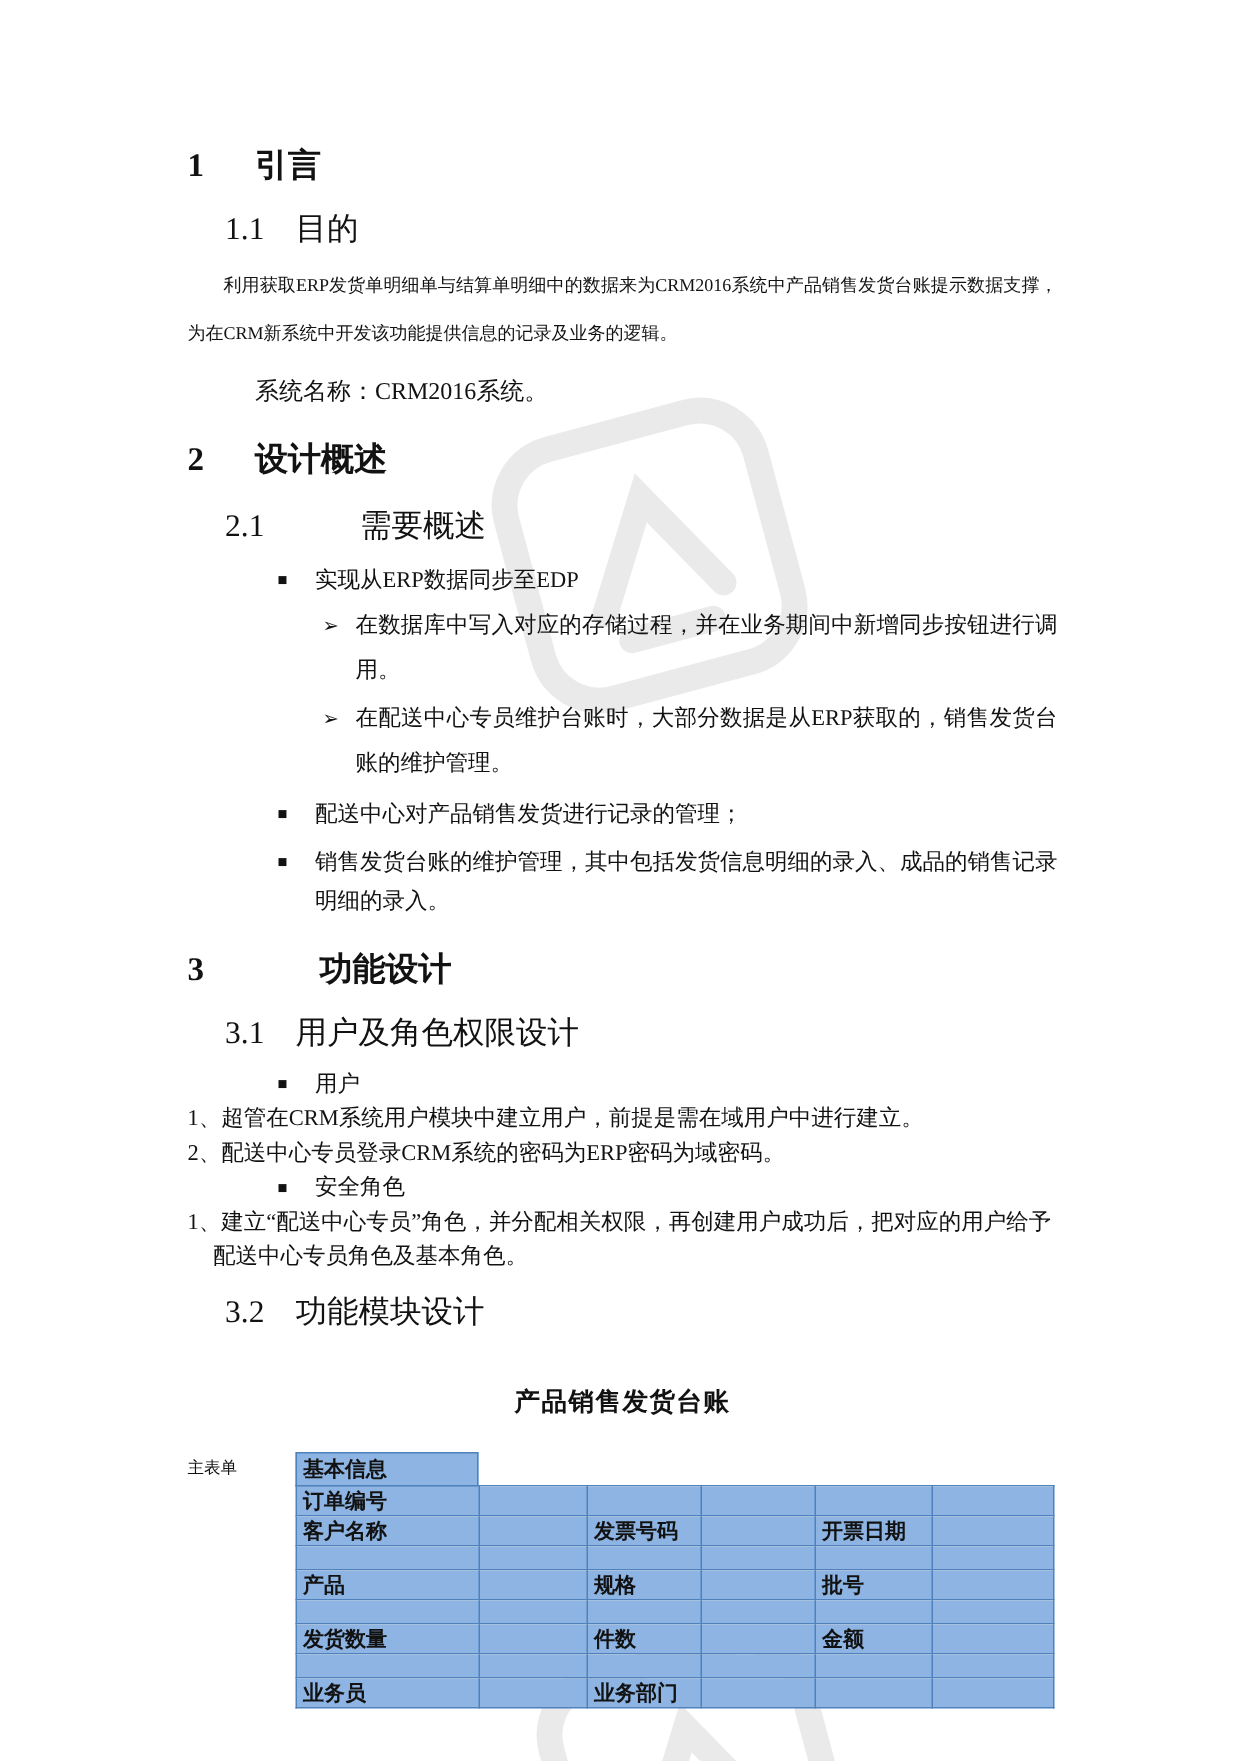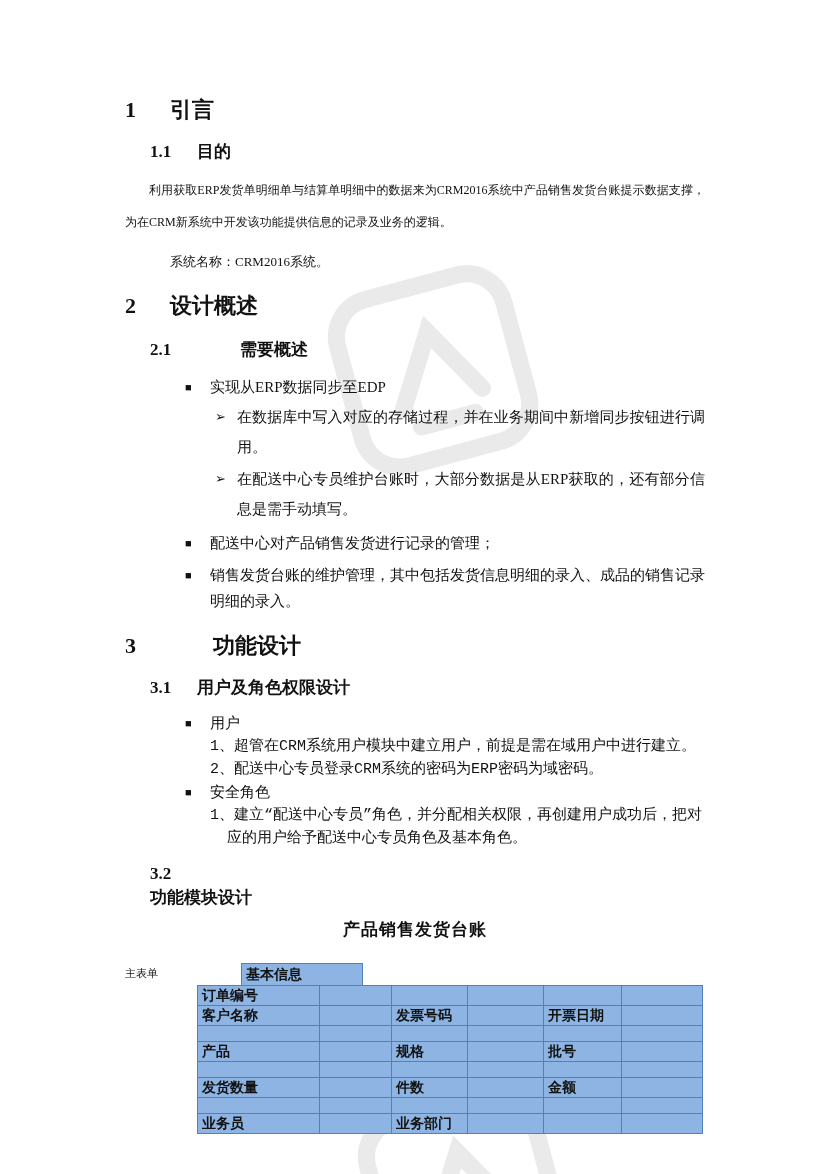--- a/index.html
+++ b/index.html
@@ -27,34 +27,34 @@
   .content{
     position:relative;z-index:1;
     padding:96px 125px 0 125px;
   }
   .h1{
     display:flex;align-items:baseline;
     font-weight:bold;font-size:22px;line-height:28px;margin:0;
   }
   .h1 .num{display:inline-block;min-width:45px;}
   .h2{
-    display:flex;align-items:flex-start;
-    font-weight:bold;font-size:17px;line-height:24px;
+    display:flex;align-items:flex-end;
+    font-weight:normal;font-size:21px;line-height:24px;
     margin:0 0 0 25px;
   }
   .h2 .num{display:inline-block;min-width:47px;}
   .mt16{margin-top:16px;} .mt18{margin-top:18px;gap:43px;} .mt14{margin-top:14px;}
-  .mt12{margin-top:12px;flex-direction:column;}
+  .mt12{margin-top:12px;}
   .para{
     font-size:12px;line-height:32px;
     text-align:justify;text-indent:2em;
     margin:10px 0 0 0;
   }
   .para-plain{
-    font-size:13px;line-height:28px;
+    font-size:16px;line-height:28px;
     margin:10px 0 0 0;padding-left:45px;
   }
   .blist{margin:12px 0 0 0;}
   .bitem{
     display:flex;margin-left:60px;margin-top:6px;
     font-size:15px;line-height:26px;
   }
   .bitem .sq{
     width:25px;flex:0 0 25px;font-size:11px;line-height:26px;
   }
@@ -62,42 +62,41 @@
   .sublist{margin:2px 0 0 0;}
   .sitem{
     display:flex;margin-left:90px;margin-top:2px;
     font-size:15px;line-height:30px;
   }
   .sitem .arr{width:22px;flex:0 0 22px;font-size:13px;line-height:30px;}
   .sitem .stxt{flex:1;text-align:justify;}
   .tight{line-height:23px;}
   .tight .sq{line-height:23px;}
   .numline{
-    margin-left:85px;font-size:15px;line-height:23px;
-    padding-left:17px;text-indent:-17px;font-family:Liberation Mono, monospace;
+    font-size:15px;line-height:23px;
+    padding-left:17px;text-indent:-17px;
   }
   .module-title{
     text-align:center;font-weight:bold;font-size:17px;
-    margin-top:8px;letter-spacing:1px;
+    margin-top:37px;letter-spacing:1px;
   }
   .form-section{
     display:flex;align-items:flex-start;margin-top:22px;
   }
   .form-label{
     flex:0 0 72px;font-size:11px;padding-top:3px;
   }
   .tbl-wrap{flex:0 0 auto;}
   .tbl-header{
     width:122px;height:23px;
     background:var(--table-fill);
     border:1px solid var(--table-border);
     font-size:14px;font-weight:bold;
     padding:2px 0 0 4px;
     margin-bottom:-1px;
-    margin-left:44px;
   }
   table.ledger{
     border-collapse:collapse;table-layout:fixed;width:505px;
   }
   table.ledger td{
     border:1px solid var(--table-border);
     background:var(--table-fill);
     font-size:14px;padding:0 0 0 4px;
     overflow:hidden;white-space:nowrap;
   }
@@ -156,21 +155,21 @@
       <span class="sq">■</span>
       <span class="btxt">实现从ERP数据同步至EDP</span>
     </div>
     <div class="sublist">
       <div class="sitem">
         <span class="arr">➢</span>
         <span class="stxt">在数据库中写入对应的存储过程，并在业务期间中新增同步按钮进行调用。</span>
       </div>
       <div class="sitem">
         <span class="arr">➢</span>
-        <span class="stxt">在配送中心专员维护台账时，大部分数据是从ERP获取的，还有部分信息是需手动填写。</span>
+        <span class="stxt">在配送中心专员维护台账时，大部分数据是从ERP获取的，销售发货台账的维护管理。</span>
       </div>
     </div>
     <div class="bitem">
       <span class="sq">■</span>
       <span class="btxt">配送中心对产品销售发货进行记录的管理；</span>
     </div>
     <div class="bitem">
       <span class="sq">■</span>
       <span class="btxt">销售发货台账的维护管理，其中包括发货信息明细的录入、成品的销售记录明细的录入。</span>
     </div>

